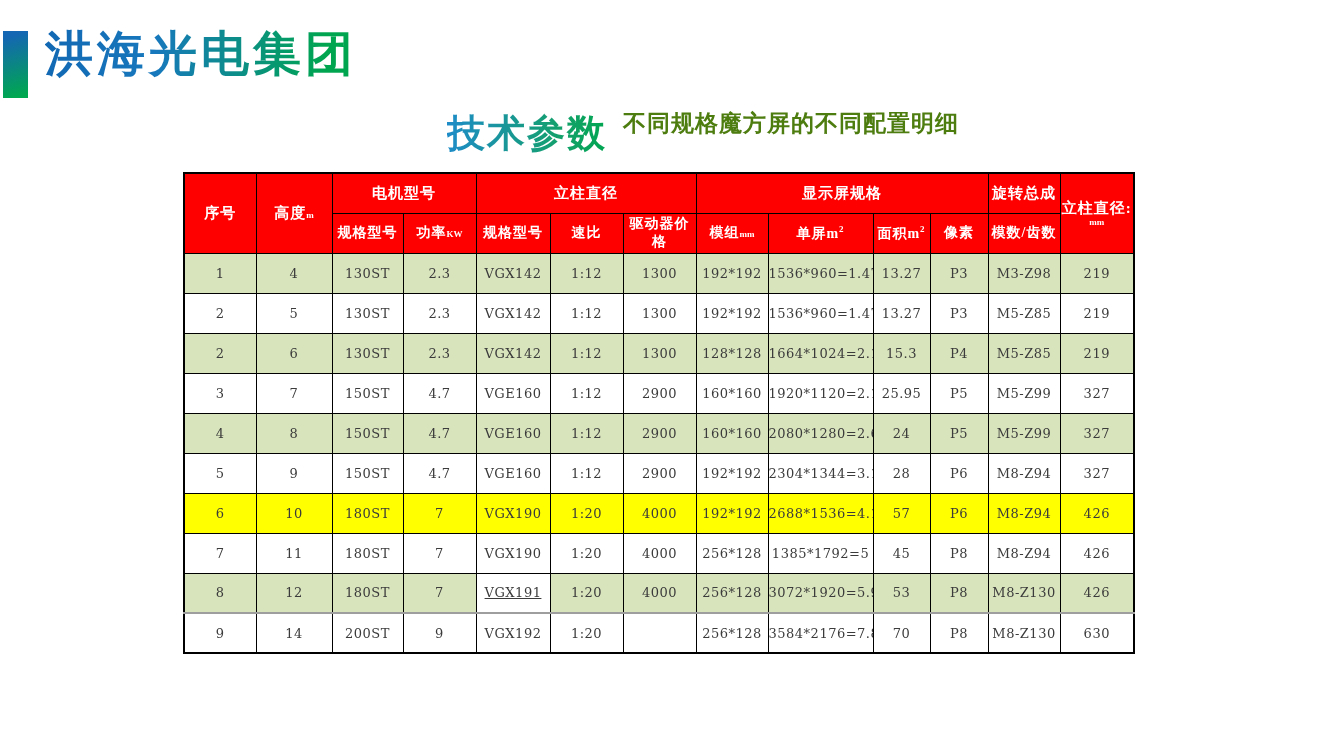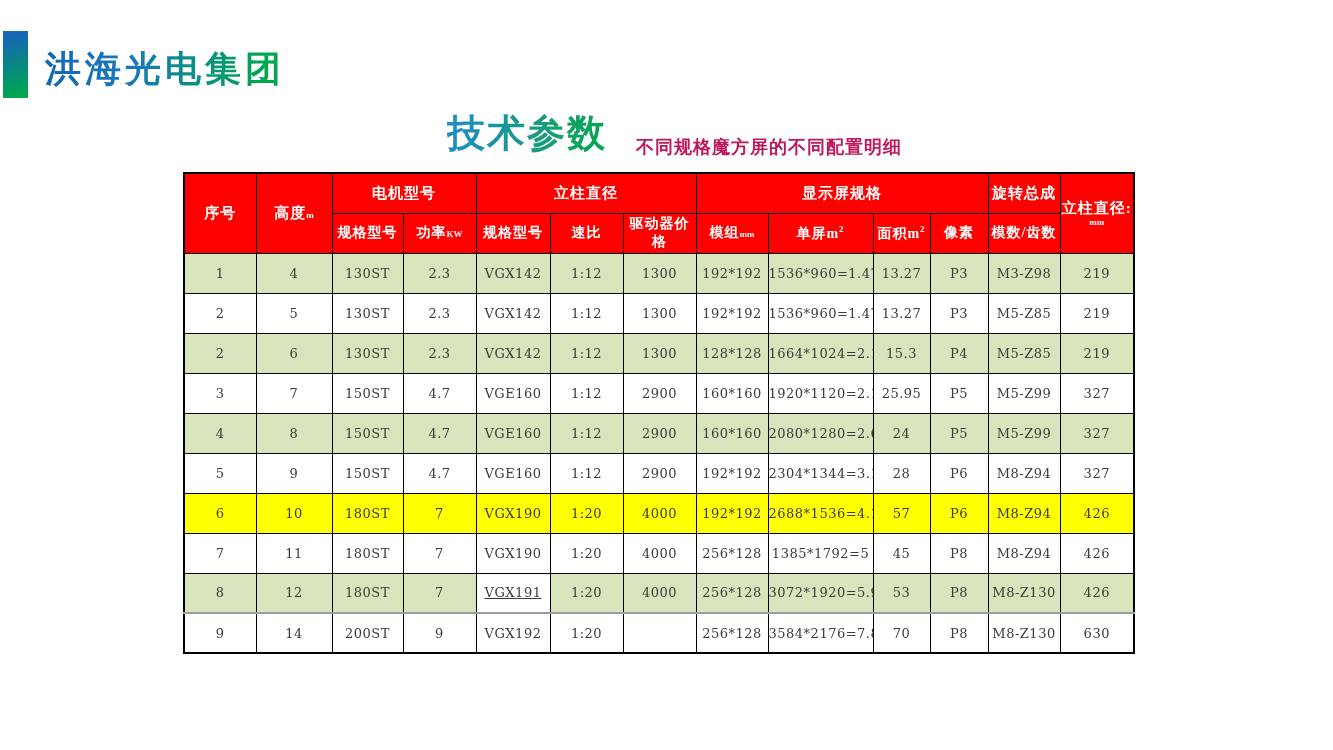--- a/index.html
+++ b/index.html
@@ -19,57 +19,57 @@
     position: absolute;
     left: 3px;
     top: 31px;
     width: 25px;
     height: 67px;
     background: linear-gradient(165deg, #1467b2 10%, #00a84f 95%);
   }
   .logo-text {
     position: absolute;
     left: 45px;
-    top: 48px;
-    font-size: 36px;
+    top: 26px;
+    font-size: 48px;
     font-weight: bold;
     letter-spacing: 4px;
     line-height: 1.15;
     background: linear-gradient(90deg, #1268b3 0%, #1778bd 35%, #00a54f 90%);
     -webkit-background-clip: text;
     background-clip: text;
     -webkit-text-fill-color: transparent;
     color: #089a63;
     white-space: nowrap;
   }
 
   
   .title-row {
     position: absolute;
     left: 447px;
     top: 108px;
     display: flex;
-    align-items: flex-end;
-    gap: 29px;
+    align-items: flex-start;
+    gap: 16px;
     white-space: nowrap;
   }
   .page-title {
     font-size: 38px;
     font-weight: bold;
     letter-spacing: 2px;
     background: linear-gradient(90deg, #1e8cc8 0%, #14a06c 70%, #00a650 100%);
     -webkit-background-clip: text;
     background-clip: text;
     -webkit-text-fill-color: transparent;
     color: #14a06c;
   }
   .page-subtitle {
-    font-size: 18px;
+    font-size: 23px;
     font-weight: bold;
-    color: #be185d;
+    color: #4d7c0f;
     letter-spacing: 1px;
   }
 
   
   table.spec {
     position: absolute;
     left: 183px;
     top: 172px;
     width: 950px;
     border-collapse: collapse;

